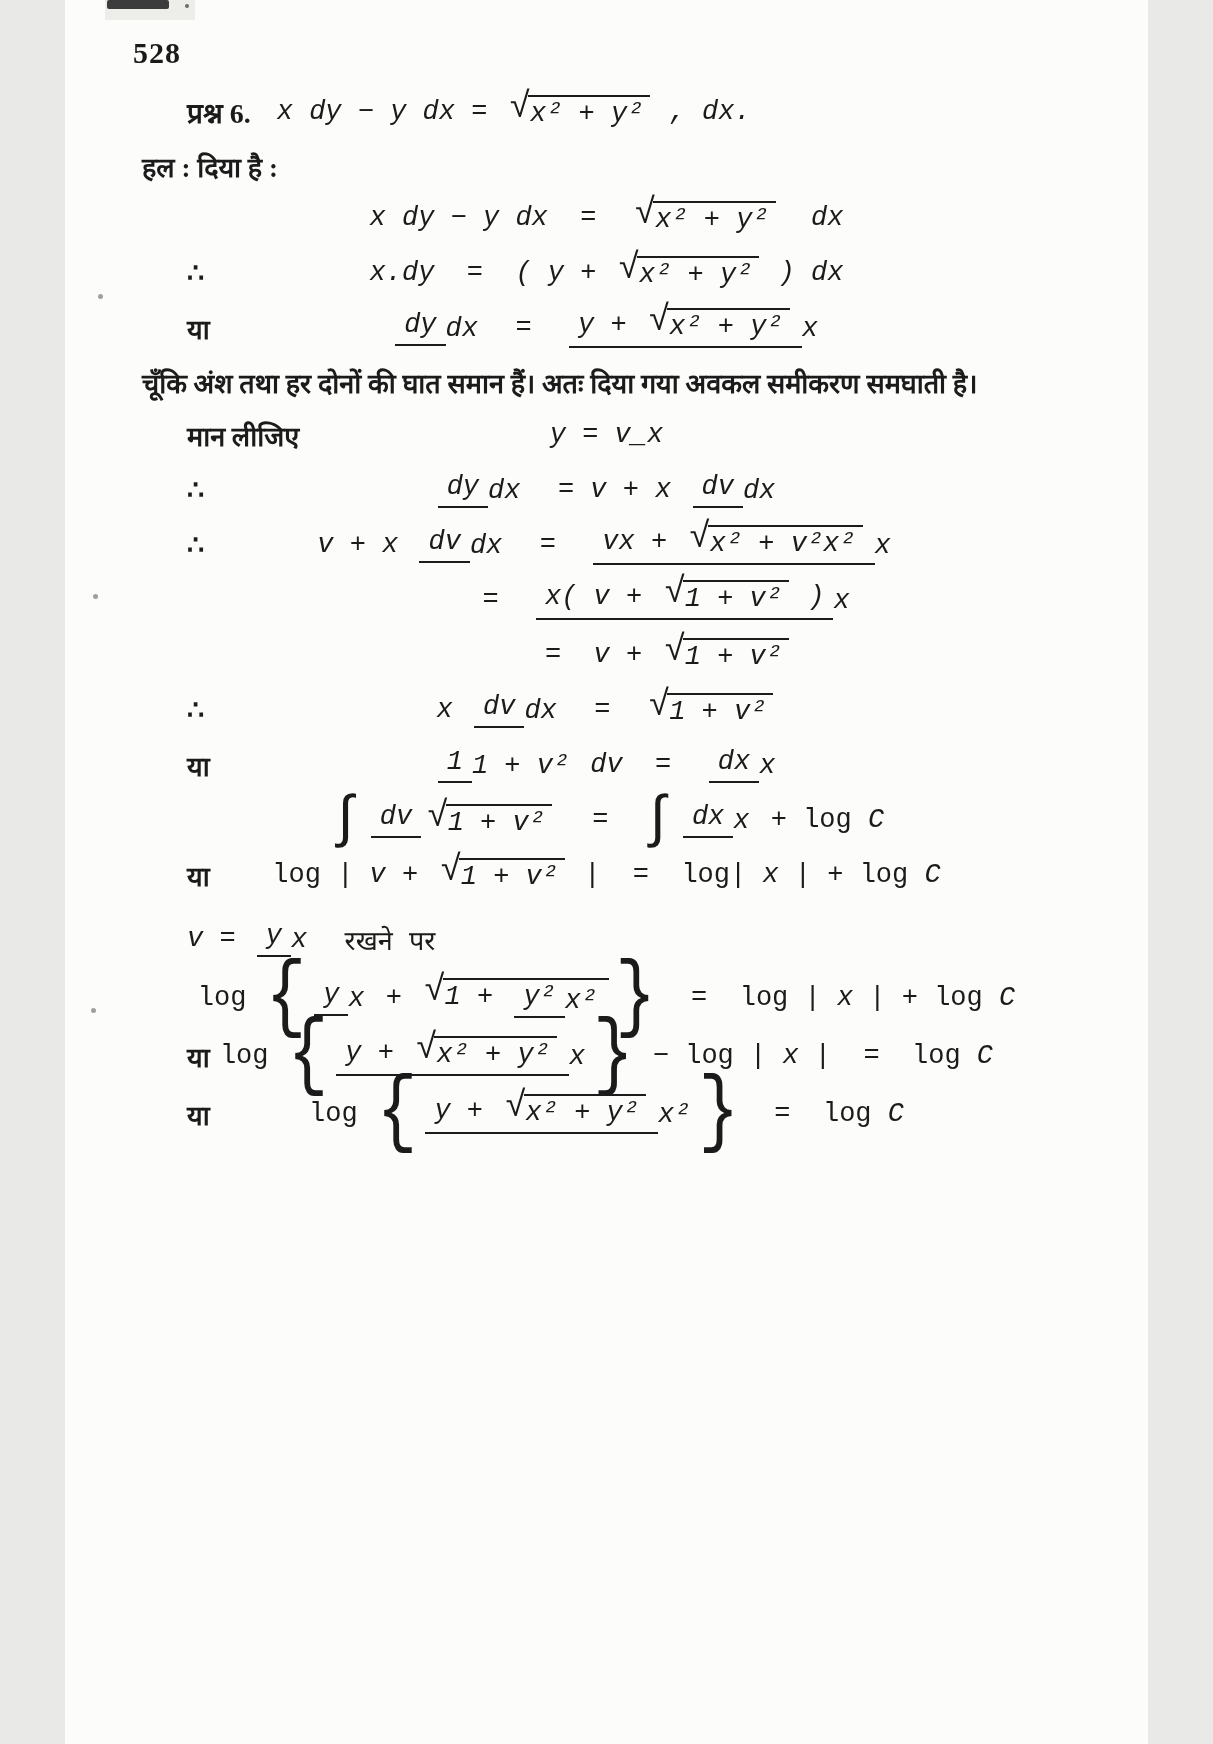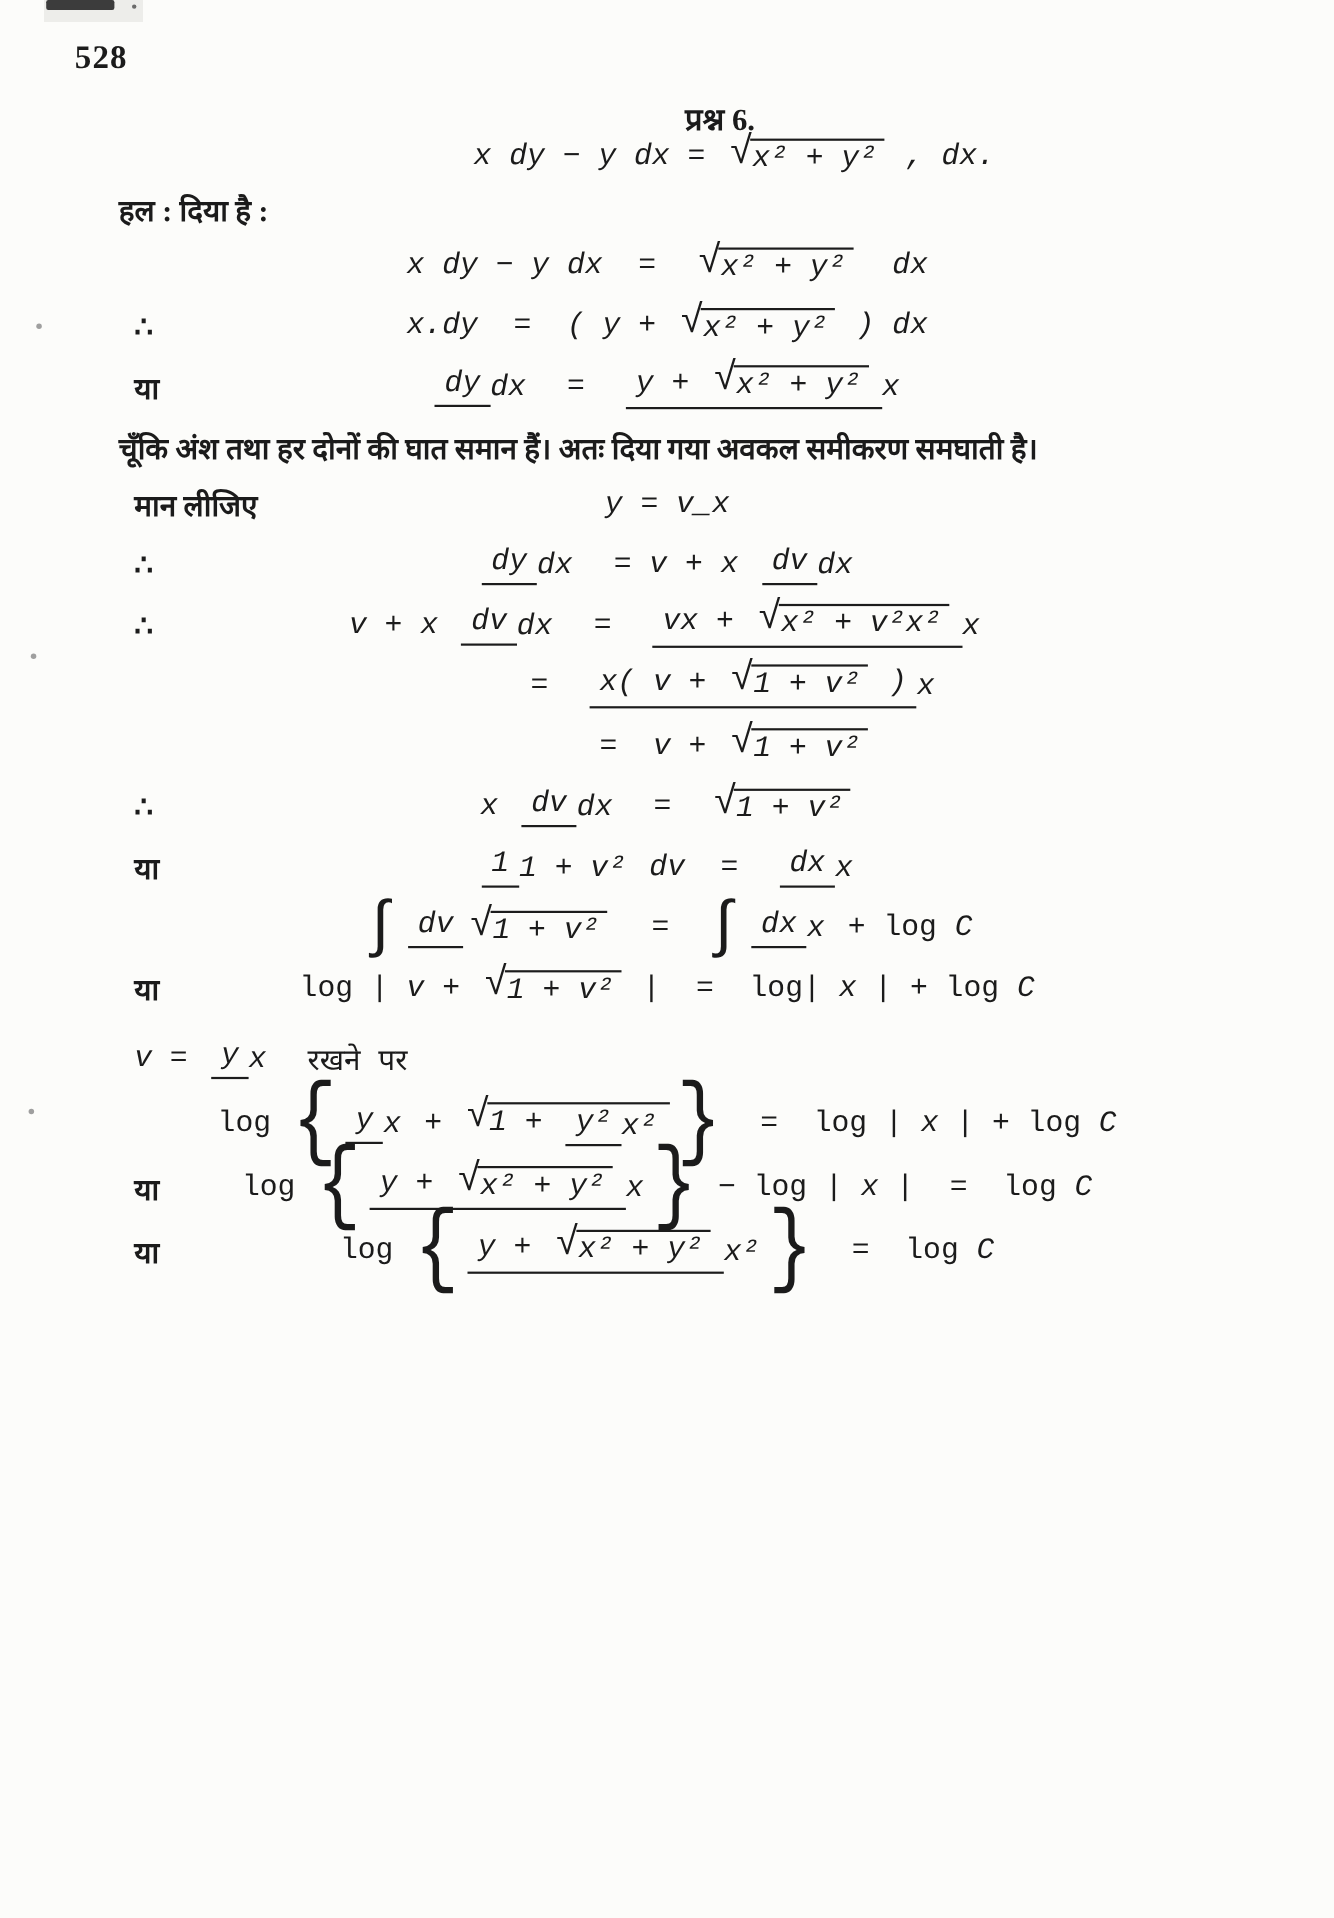--- a/index.html
+++ b/index.html
@@ -1,19 +1,19 @@
 <!DOCTYPE html>
 <html><head>
 <meta charset="utf-8">
 <style>
   html,body{margin:0;padding:0;}
   body{background:#e9e9e7;}
   .page{
     position:relative;
-    width:1213px;height:1744px;
+    width:1083px;height:1744px;
     margin:0 auto;
     background:#fcfcfa;
     overflow:hidden;
     color:#1b1b1b;
     font-family:"Liberation Serif","DejaVu Serif",serif;
   }
   .smudge{
     position:absolute;left:42px;top:0;width:62px;height:9px;
     background:#3c3c3c;border-radius:2px;
   }
@@ -32,33 +32,33 @@
   }
   .body-col{position:relative;}
   .row{
     position:relative;
     display:flex;justify-content:center;align-items:center;
     min-height:48px;
     margin:7px 0;
     font-size:27px;
     font-style:italic;
   }
-  .q-row{justify-content:flex-start;padding-left:122px;margin:2px 0 10px;flex-direction:column;}
+  .q-row{justify-content:flex-start;padding-left:122px;margin:2px 0 10px;}
   .q-label{
     font-style:normal;font-weight:700;font-size:28px;margin-right:26px;white-space:nowrap;
   }
   .left-row{justify-content:flex-start;padding-left:122px;margin:16px 0 10px;}
   .row-label{
     position:absolute;left:122px;top:50%;transform:translateY(-50%);
     font-style:normal;font-weight:600;font-size:27px;white-space:nowrap;
   }
   .cont .formula{transform:translateX(62px);}
   .para{
     margin:14px 0 8px;
-    padding:0 28px 0 108px;
+    padding:0 28px 0 77px;
     font-size:27px;font-weight:600;font-style:normal;
     line-height:1.35;
   }
   .para.bold{font-weight:700;}
   .formula{display:inline-flex;align-items:center;flex-wrap:nowrap;white-space:pre;font-family:Liberation Mono, monospace;}
   .mi{font-style:italic;}
   .up{font-style:normal;}
   .frac{
     display:inline-flex;flex-direction:row;align-items:center;
     vertical-align:middle;margin:0 5px;text-align:center;line-height:1.15;

